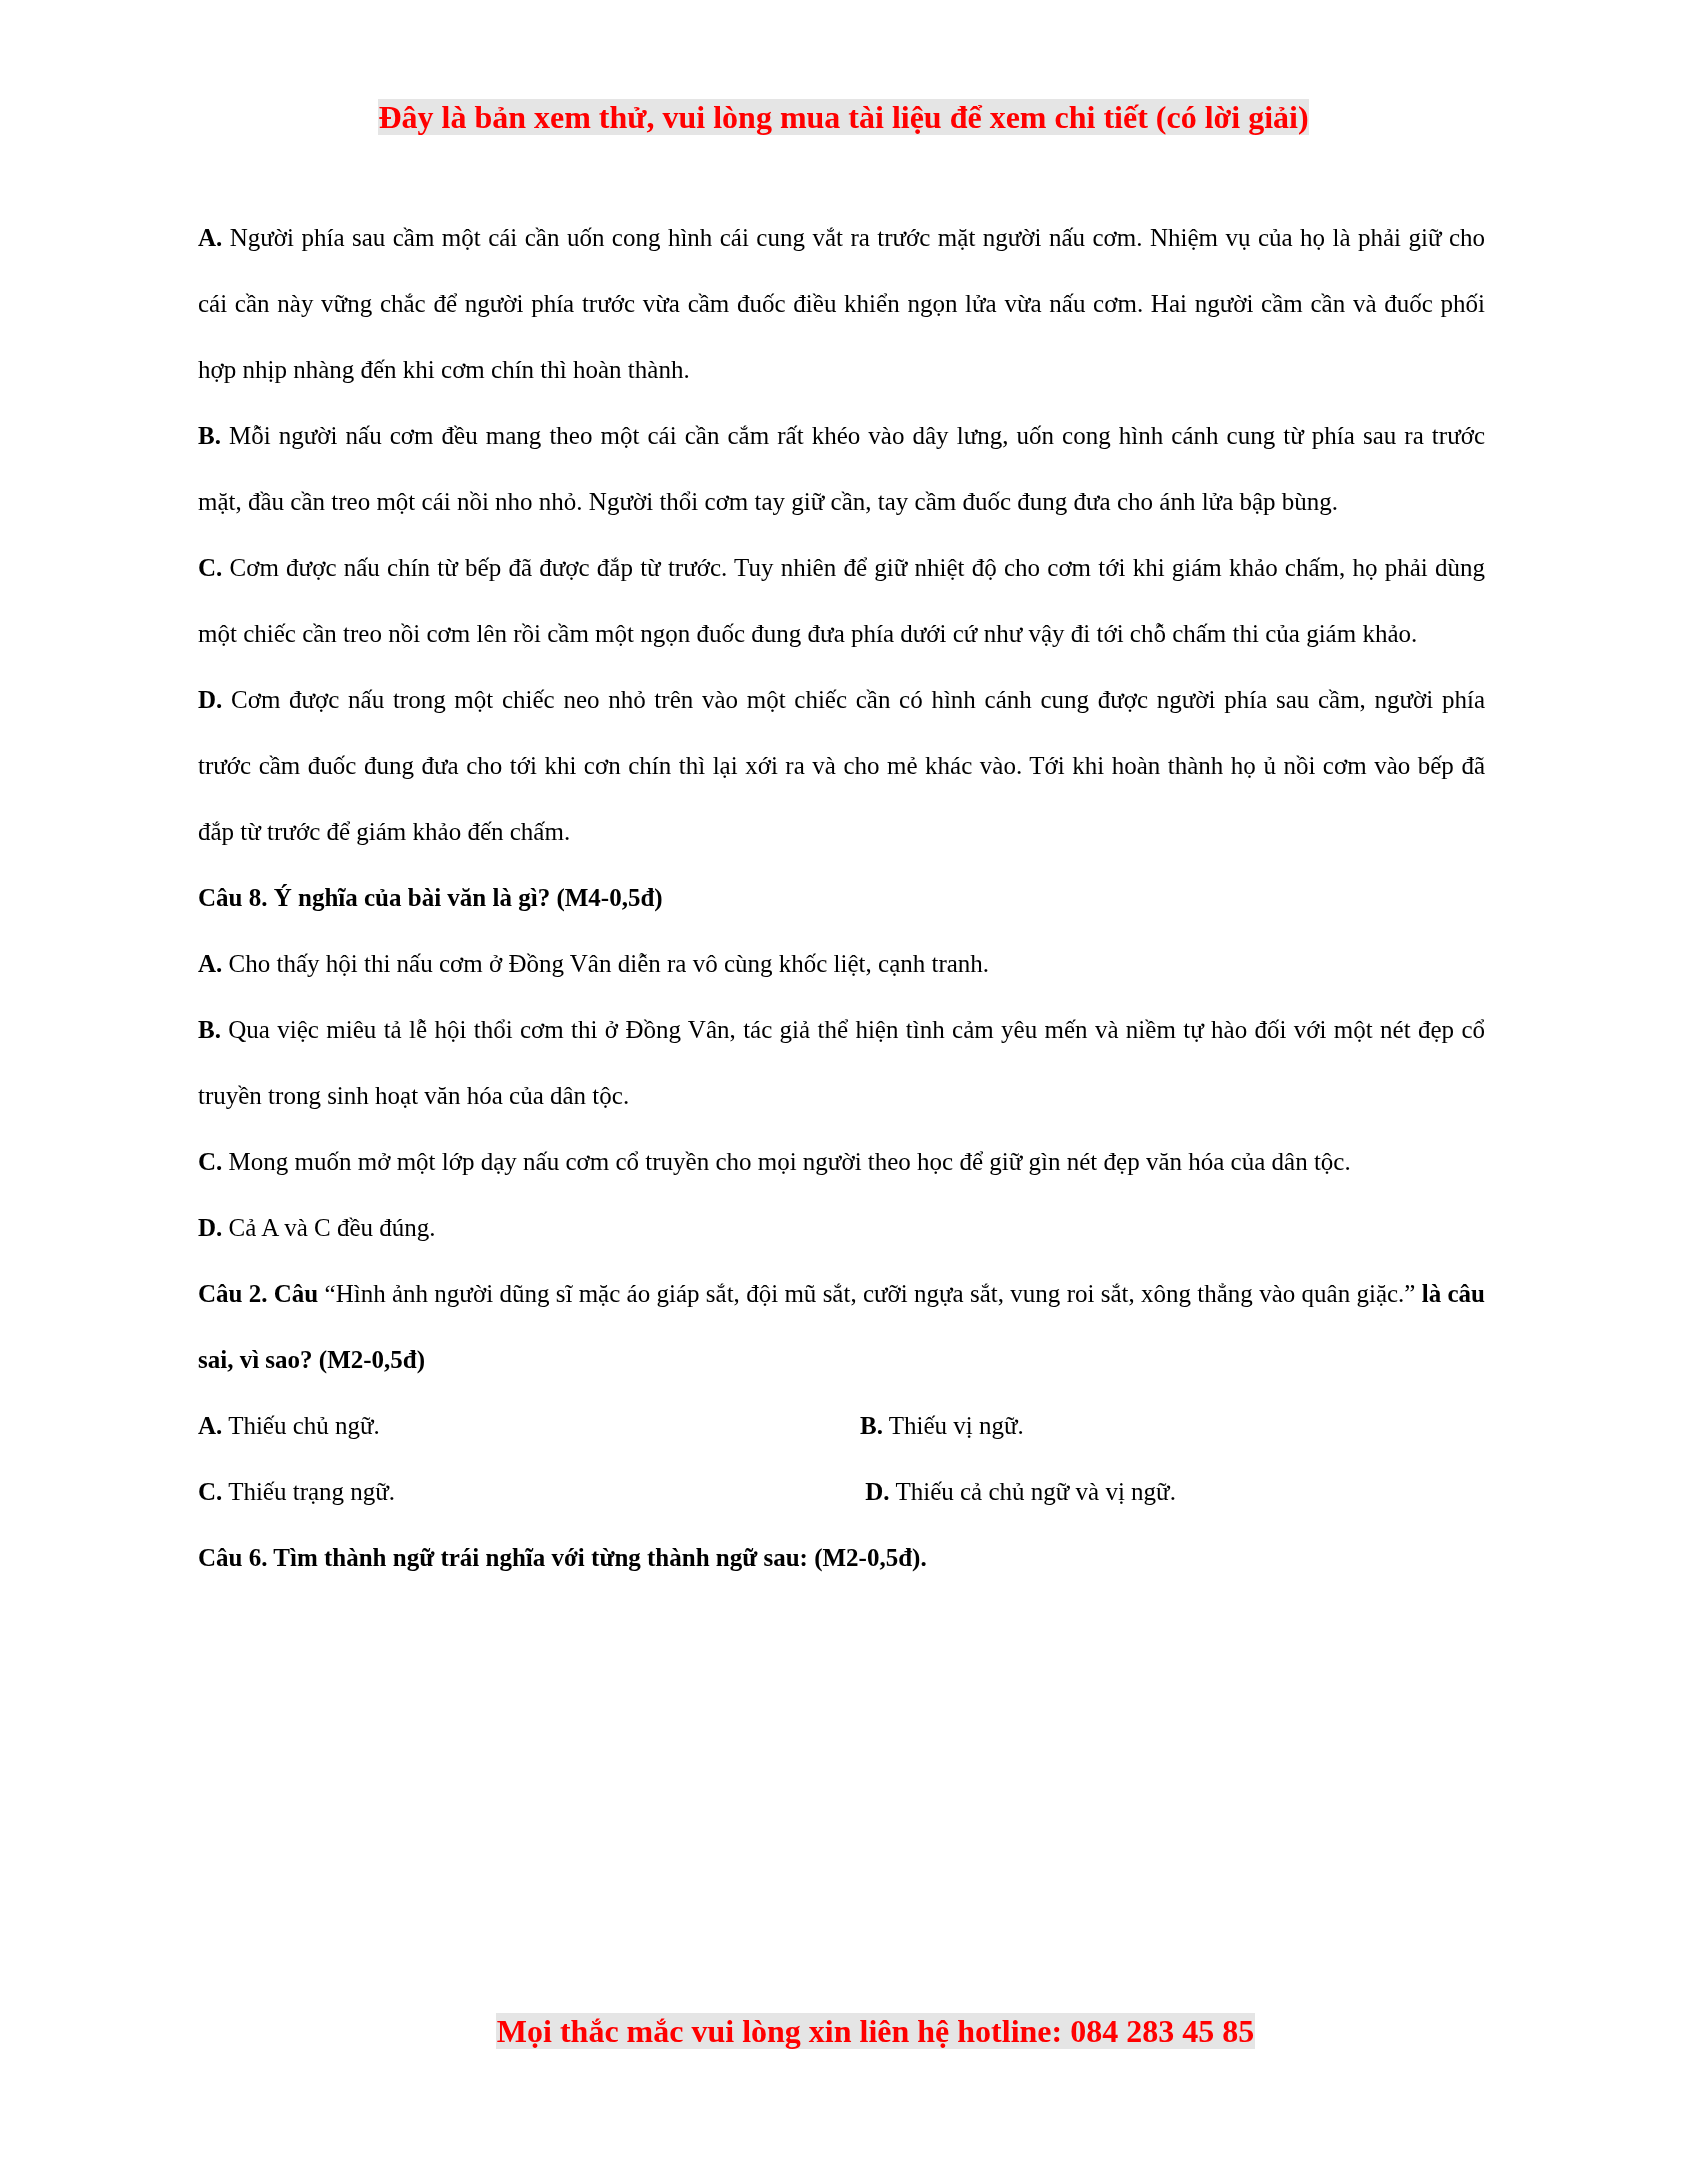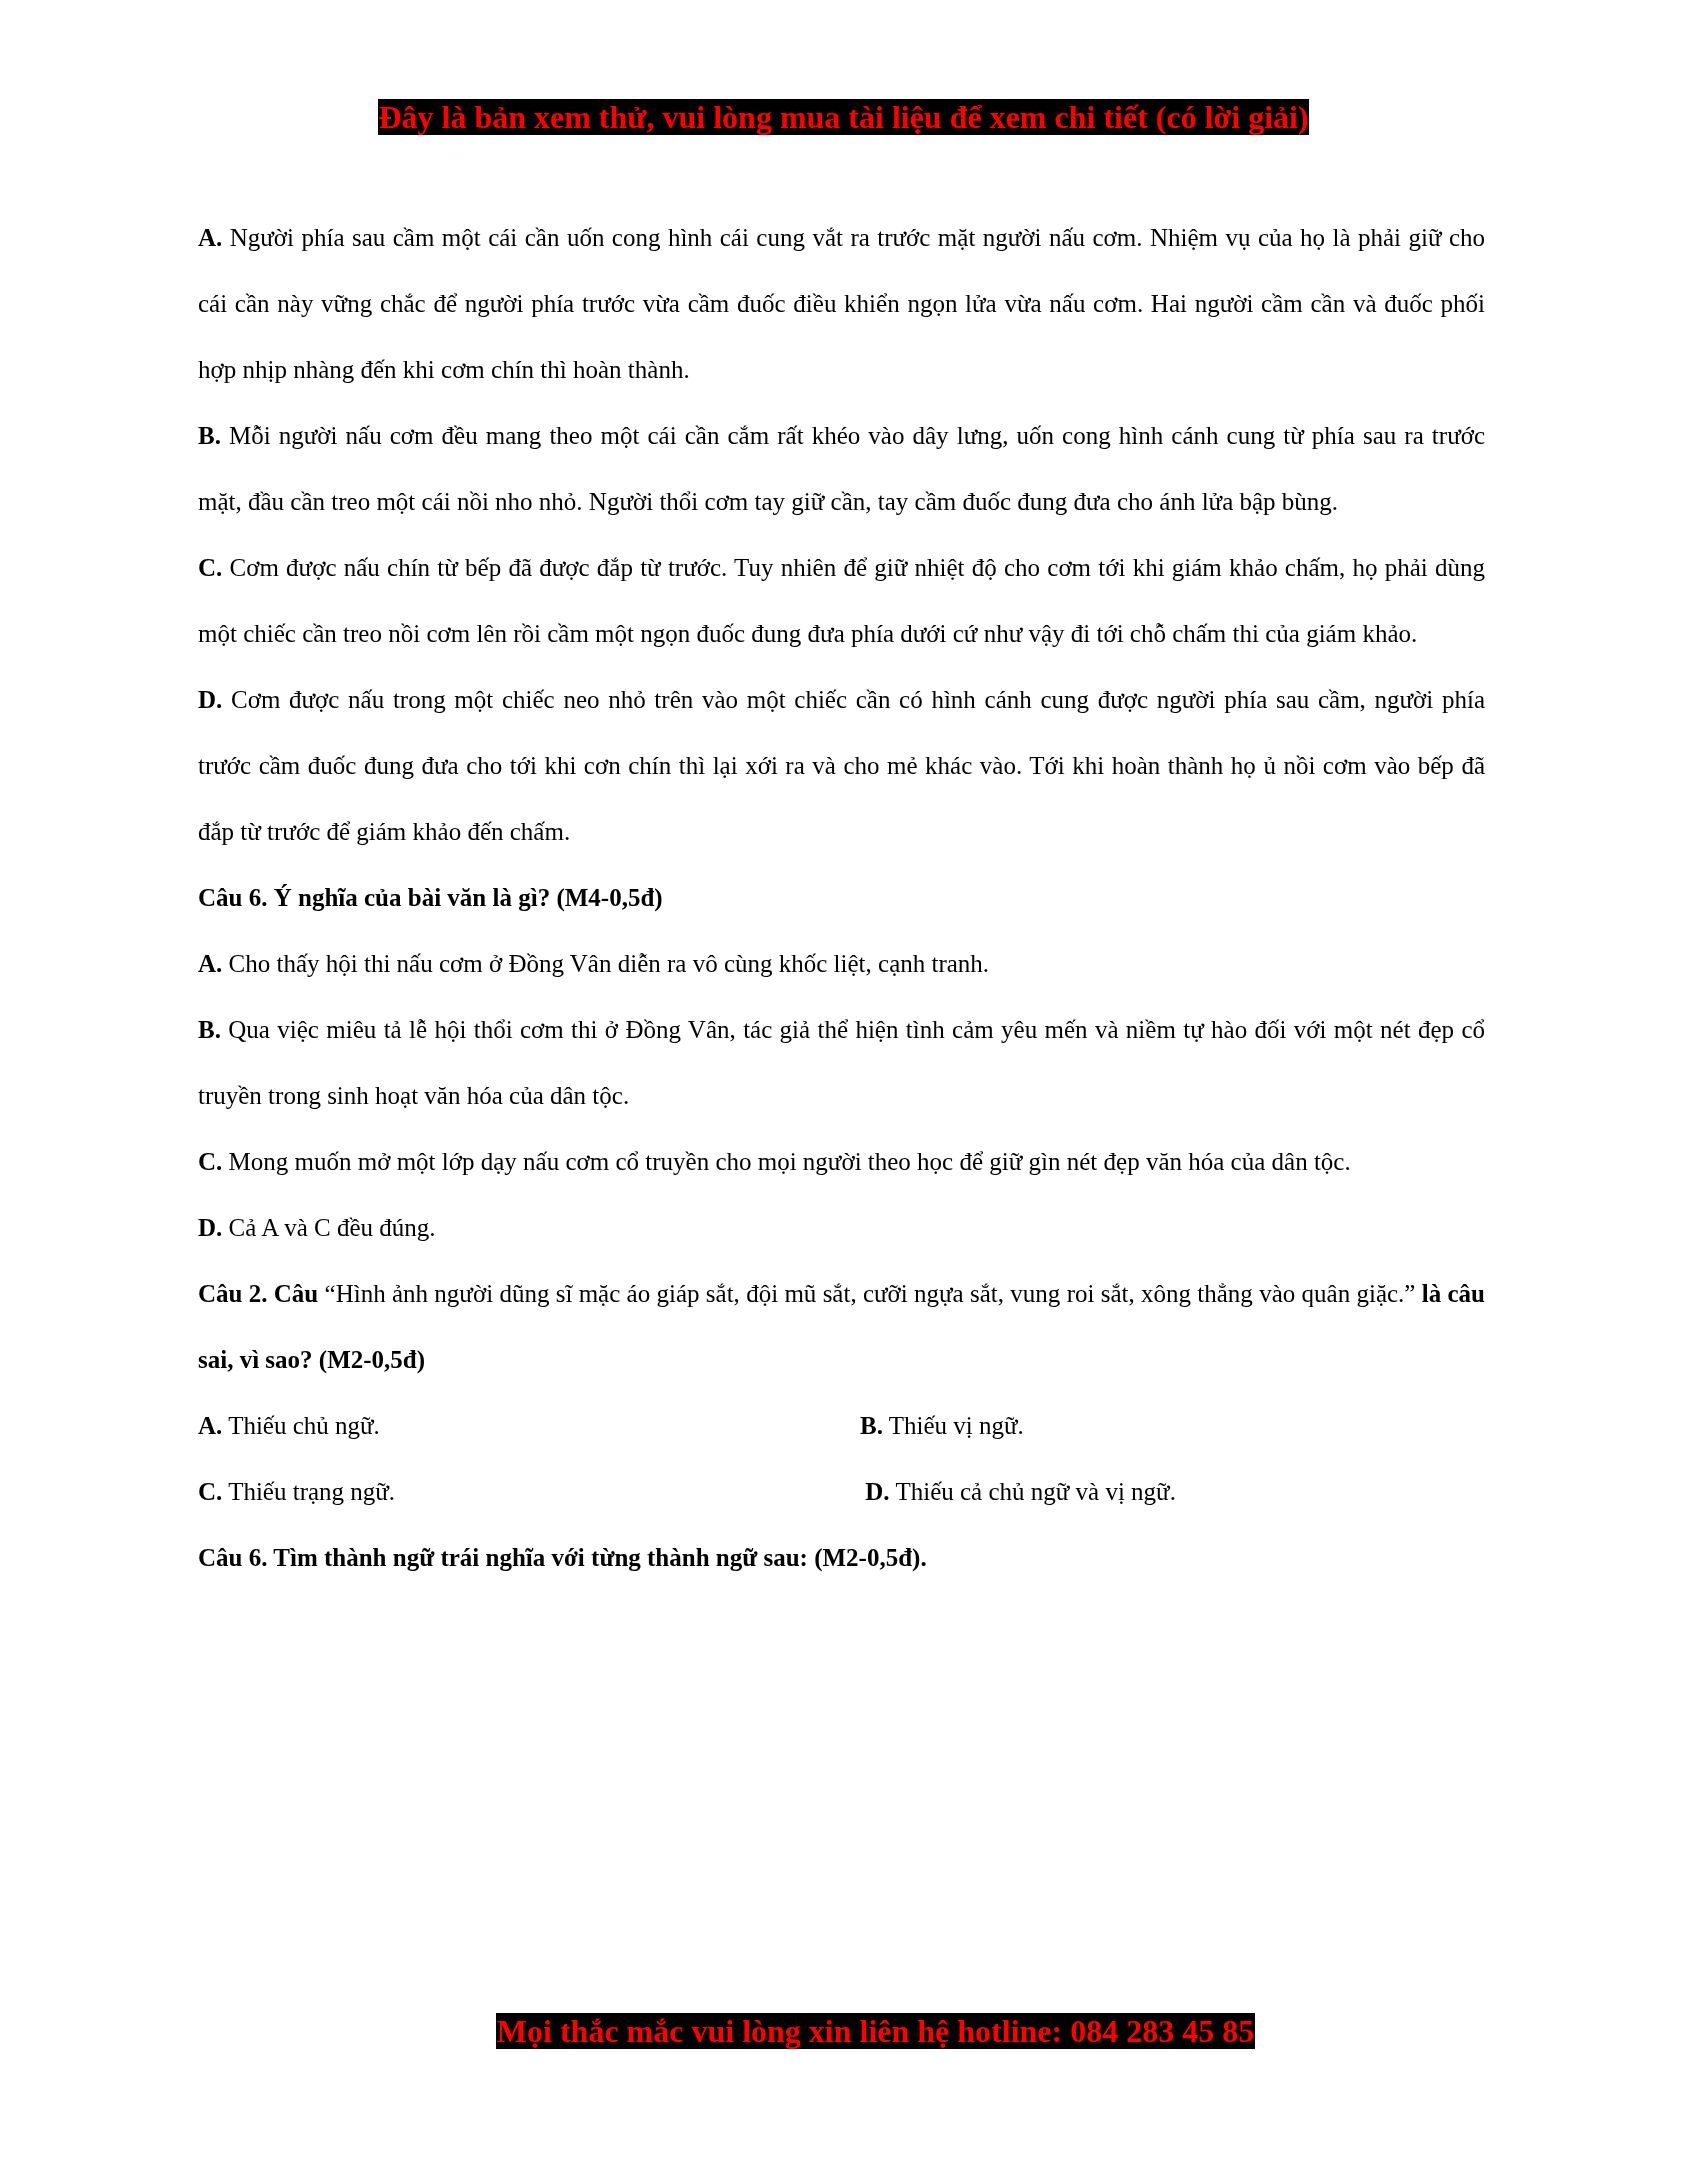--- a/index.html
+++ b/index.html
@@ -1,20 +1,20 @@
 <!DOCTYPE html>
 <html style="font-size:10.6px"><head>
 <meta charset="utf-8">
 <style>
   html, body { margin: 0; padding: 0; background: #ffffff; }
   body { width: 1687px; height: 2183px; position: relative; overflow: hidden;
          font-family: "Liberation Serif", serif; color: #000; }
   .banner { position: absolute; left: 0; width: 1687px; text-align: center;
             font-weight: bold; font-size: 32px; line-height: 40px; }
-  .banner span { background: #000000; color: #ff0000; padding: 0 0.7px; }
+  .banner span { background: #e5e5e5; color: #ff0000; padding: 0 0.7px; }
   #header-banner { top: 97px; }
   #footer-banner { top: 2011px; padding-left: 32px; }
   .content { position: absolute; left: 198px; top: 205px; width: 1287px;
              font-size: 25px; line-height: 66px; }
   .para { margin: 0; text-align: justify; }
   .lbl { font-weight: bold; }
   .q { font-weight: bold; }
   .it { }
   .two-col { display: flex; justify-content: center; }
   .two-col .col1 { width: 662px; }
@@ -40,21 +40,21 @@
   </p>
   <p class="para">
     <span class="lbl">C.</span>
     <span>Cơm được nấu chín từ bếp đã được đắp từ trước. Tuy nhiên để giữ nhiệt độ cho cơm tới khi giám khảo chấm, họ phải dùng một chiếc cần treo nồi cơm lên rồi cầm một ngọn đuốc đung đưa phía dưới cứ như vậy đi tới chỗ chấm thi của giám khảo.</span>
   </p>
   <p class="para">
     <span class="lbl">D.</span>
     <span>Cơm được nấu trong một chiếc neo nhỏ trên vào một chiếc cần có hình cánh cung được người phía sau cầm, người phía trước cầm đuốc đung đưa cho tới khi cơn chín thì lại xới ra và cho mẻ khác vào. Tới khi hoàn thành họ ủ nồi cơm vào bếp đã đắp từ trước để giám khảo đến chấm.</span>
   </p>
 
-  <p class="para q">Câu 6. Ý nghĩa của bài văn là gì? (M4-0,5đ)</p>
+  <p class="para q">Câu 8. Ý nghĩa của bài văn là gì? (M4-0,5đ)</p>
   <p class="para">
     <span class="lbl">A.</span>
     <span>Cho thấy hội thi nấu cơm ở Đồng Vân diễn ra vô cùng khốc liệt, cạnh tranh.</span>
   </p>
   <p class="para">
     <span class="lbl">B.</span>
     <span>Qua việc miêu tả lễ hội thổi cơm thi ở Đồng Vân, tác giả thể hiện tình cảm yêu mến và niềm tự hào đối với một nét đẹp cổ truyền trong sinh hoạt văn hóa của dân tộc.</span>
   </p>
   <p class="para">
     <span class="lbl">C.</span>

